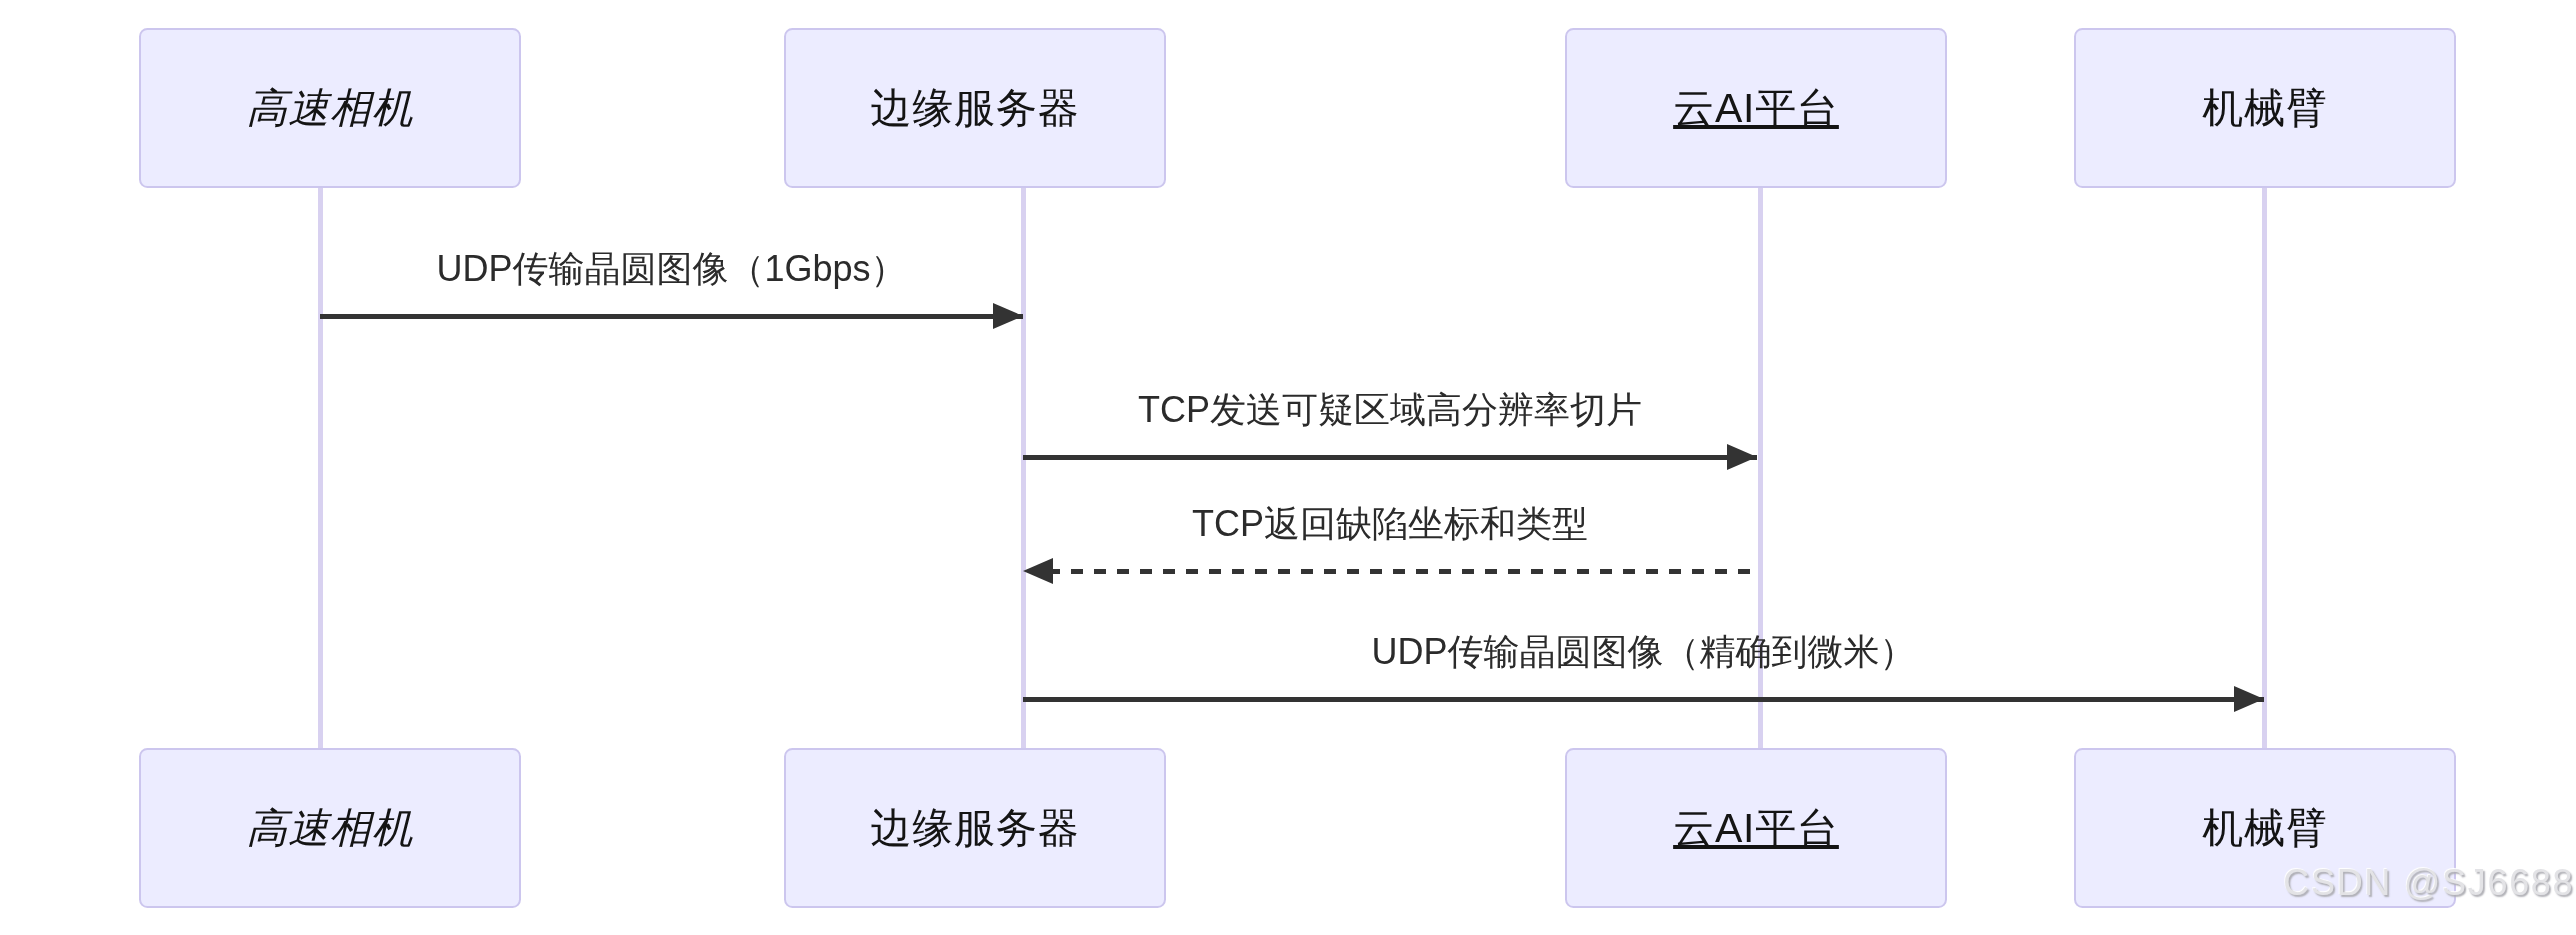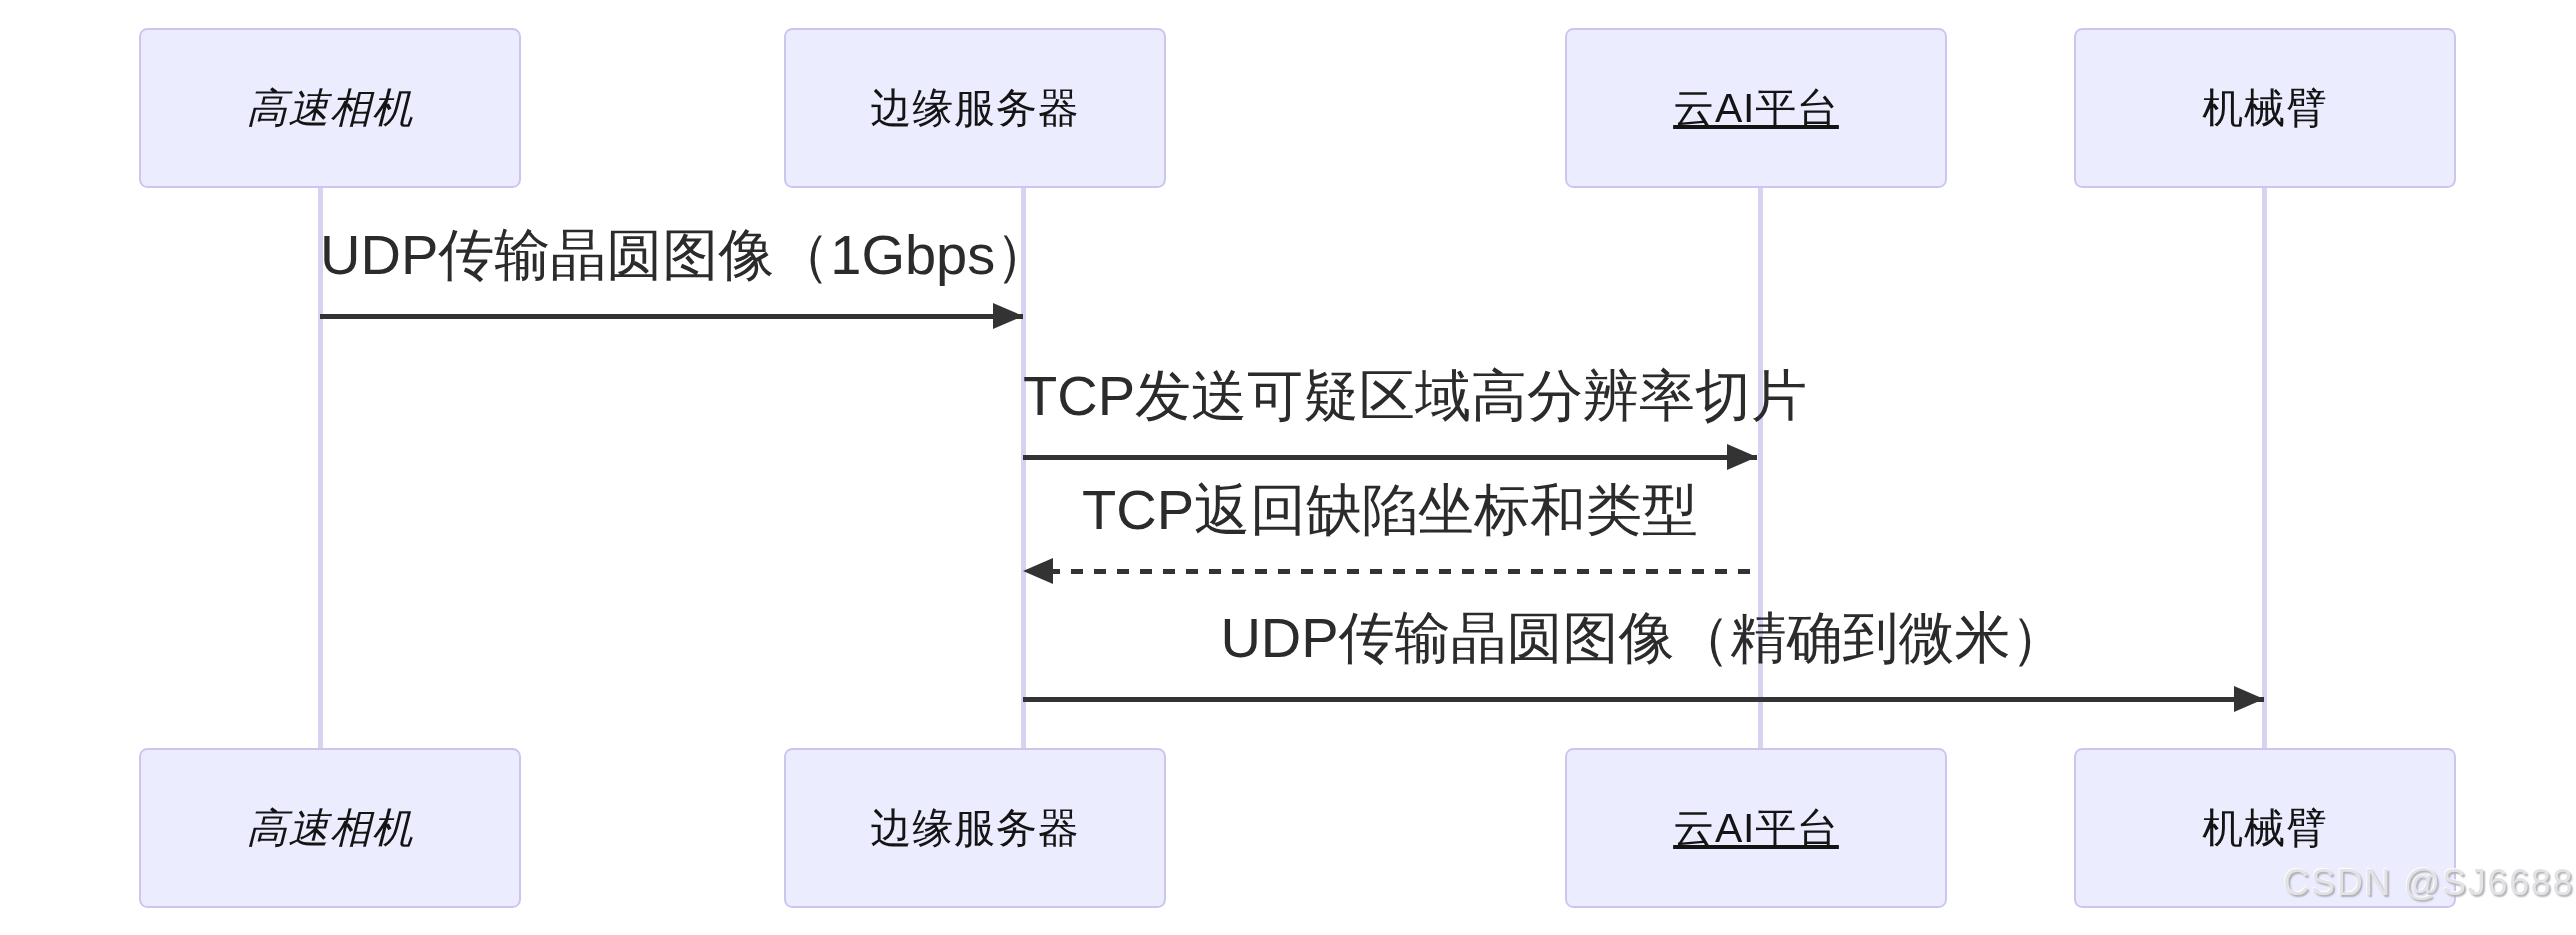--- a/index.html
+++ b/index.html
@@ -35,21 +35,21 @@
 
   
   .message{position:absolute;height:81px;}
   .m1{left:320px;width:703px;top:242px;}
   .m2{left:1023px;width:734px;top:383px;}
   .m3{left:1023px;width:734px;top:497px;text-decoration:underline;}
   .m4{left:1023px;width:1241px;top:625px;}
 
   .message-label{
     position:absolute;left:0;right:0;bottom:28.6px;
-    text-align:center;font-size:56px;color:#2b2b2b;white-space:nowrap;
+    text-align:center;font-size:36px;color:#2b2b2b;white-space:nowrap;
   }
   .message-line{
     position:absolute;left:0;right:0;top:72px;height:5px;background:#333333;
   }
   .message-line.dashed{
     background:repeating-linear-gradient(90deg,#333333 0 11.8px,transparent 11.8px 23px);
   }
   .m3 .message-line{left:25px;}
 
   .arrowhead{

